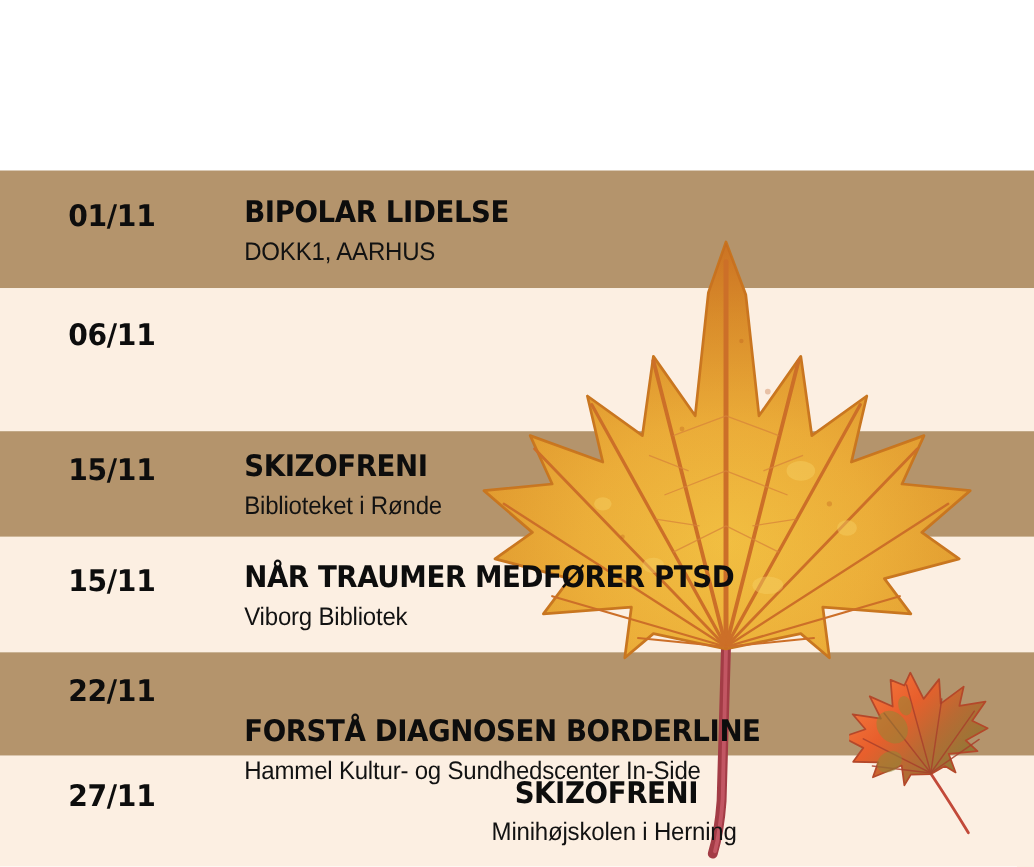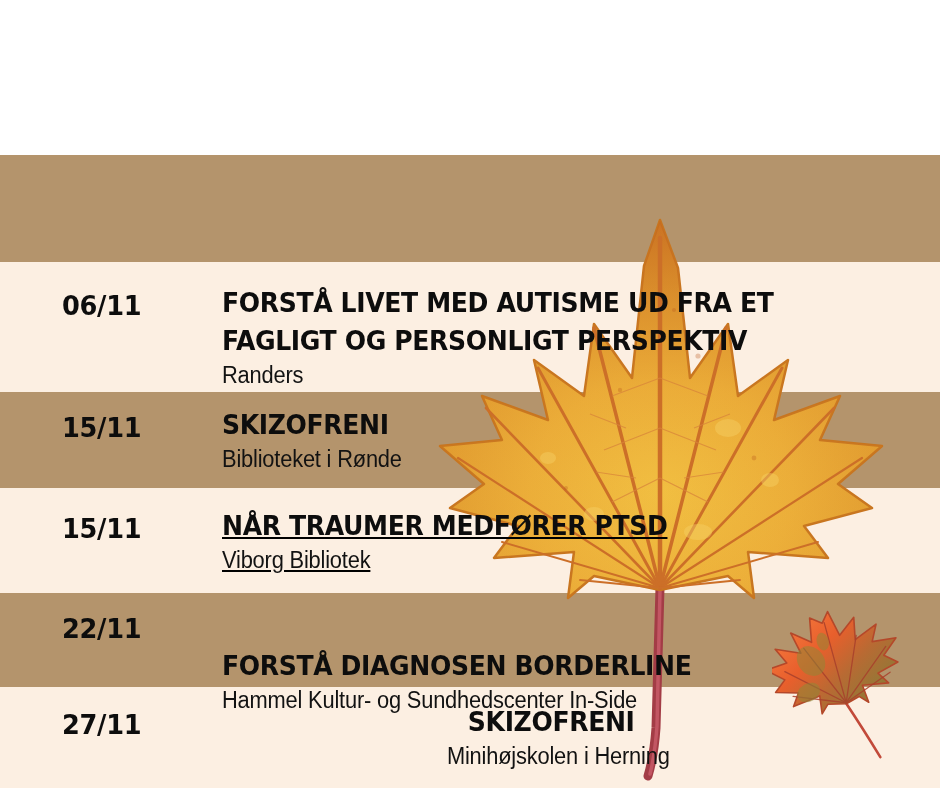--- a/index.html
+++ b/index.html
@@ -260,41 +260,43 @@
           <ellipse cx="38" cy="76" rx="12" ry="9" transform="rotate(-15 38 76)"></ellipse>
           <ellipse cx="64" cy="30" rx="6" ry="9"></ellipse>
         </g>
       </g>
     </svg>
   </div>
 
 
   <div class="text-layer">
 
+    <div class="row-text" style="top:0px; height:107px;">
+      <div class="date" style="top:26px;">01/11</div>
+      <div class="titles" style="top:20px;">
+        <div class="ev-title">BIPOLAR LIDELSE</div>
+        <div class="ev-venue">DOKK1, AARHUS</div>
+      </div>
+    </div>
 
     <div class="row-text" style="top:107px; height:130px;">
       <div class="date" style="top:28px;">06/11</div>
-      <div class="titles" style="top:22px;">
-        <div class="ev-title">FORSTÅ LIVET MED AUTISME UD FRA ET</div>
-        <div class="ev-title">FAGLIGT OG PERSONLIGT PERSPEKTIV</div>
-        <div class="ev-venue">Randers</div>
-      </div>
     </div>
 
     <div class="row-text" style="top:237px; height:96px;">
       <div class="date" style="top:20px;">15/11</div>
       <div class="titles" style="top:14px;">
         <div class="ev-title">SKIZOFRENI</div>
         <div class="ev-venue">Biblioteket i Rønde</div>
       </div>
     </div>
 
     <div class="row-text" style="top:333px; height:105px;">
       <div class="date" style="top:25px;">15/11</div>
-      <div class="titles" style="top:19px;text-decoration:underline;">
+      <div class="titles" style="top:19px;">
         <div class="ev-title">NÅR TRAUMER MEDFØRER PTSD</div>
         <div class="ev-venue">Viborg Bibliotek</div>
       </div>
     </div>
 
     <div class="row-text" style="top:438px; height:92px;">
       <div class="date" style="top:20px;">22/11</div>
       <div class="titles" style="top:14px;margin-top:40px;">
         <div class="ev-title">FORSTÅ DIAGNOSEN BORDERLINE</div>
         <div class="ev-venue">Hammel Kultur- og Sundhedscenter In-Side</div>

